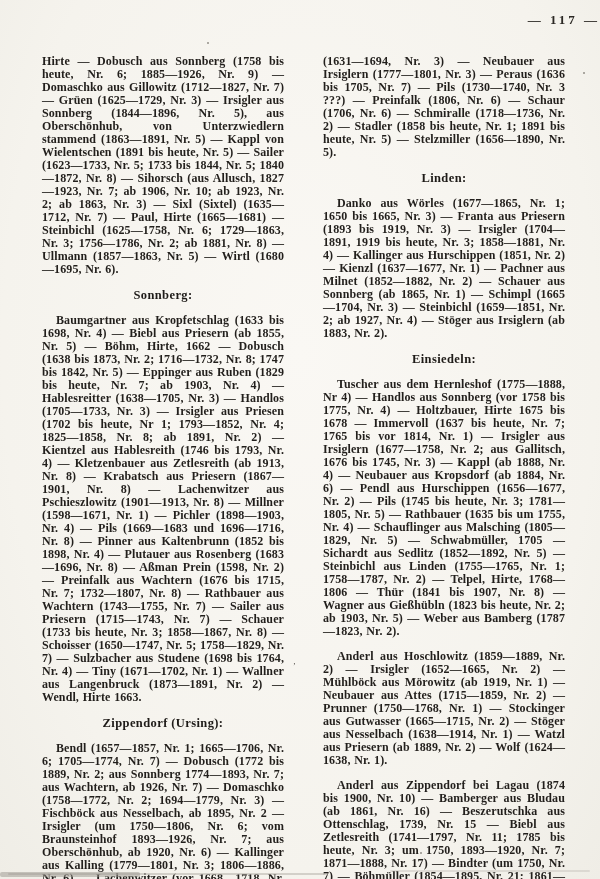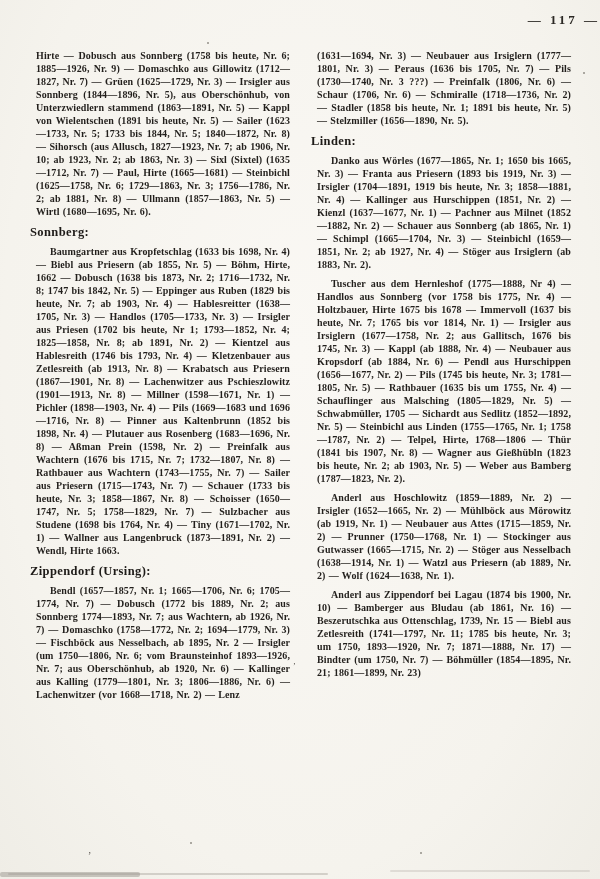--- a/index.html
+++ b/index.html
@@ -30,34 +30,34 @@
     display: flex;
     gap: 15px;
     padding: 15px 22px 0 30px;
   }
   .col {
     width: 266px;
     flex: 0 0 266px;
   }
 
   .col p {
-    margin: 6px;
-    font-size: 10px;
+    margin: 12px;
+    font-size: 12px;
     line-height: 13px;
     font-weight: 700;
     text-align: justify;
     word-spacing: 0.6px;
     letter-spacing: 0.1px;
     color: #221f1c;
   }
   .col p.indent { text-indent: 14px; }
 
   .col h3 {
     margin: 7px 0 4px 0;
-    text-align: left;
+    text-align: center;
     font-size: 12.5px;
     line-height: 14px;
     font-weight: 700;
     letter-spacing: 0.4px;
     color: #1e1b18;
   }
 
   
   .speck {
     position: absolute;
@@ -106,20 +106,21 @@
       <h3>Zippendorf (Ursing):</h3>
       <p class="indent">Bendl (1657—1857, Nr. 1; 1665—1706, Nr. 6; 1705—1774, Nr. 7) — Dobusch (1772 bis 1889, Nr. 2; aus Sonnberg 1774—1893, Nr. 7; aus Wachtern, ab 1926, Nr. 7) — Domaschko (1758—1772, Nr. 2; 1694—1779, Nr. 3) — Fischböck aus Nesselbach, ab 1895, Nr. 2 — Irsigler (um 1750—1806, Nr. 6; vom Braunsteinhof 1893—1926, Nr. 7; aus Oberschönhub, ab 1920, Nr. 6) — Kallinger aus Kalling (1779—1801, Nr. 3; 1806—1886, Nr. 6) — Lachenwitzer (vor 1668—1718, Nr. 2) — Lenz</p>
     </div>
 
     <div class="col">
       <p>(1631—1694, Nr. 3) — Neubauer aus Irsiglern (1777—1801, Nr. 3) — Peraus (1636 bis 1705, Nr. 7) — Pils (1730—1740, Nr. 3 ???) — Preinfalk (1806, Nr. 6) — Schaur (1706, Nr. 6) — Schmiralle (1718—1736, Nr. 2) — Stadler (1858 bis heute, Nr. 1; 1891 bis heute, Nr. 5) — Stelzmiller (1656—1890, Nr. 5).</p>
 
       <h3>Linden:</h3>
       <p class="indent">Danko aus Wörles (1677—1865, Nr. 1; 1650 bis 1665, Nr. 3) — Franta aus Priesern (1893 bis 1919, Nr. 3) — Irsigler (1704—1891, 1919 bis heute, Nr. 3; 1858—1881, Nr. 4) — Kallinger aus Hurschippen (1851, Nr. 2) — Kienzl (1637—1677, Nr. 1) — Pachner aus Milnet (1852—1882, Nr. 2) — Schauer aus Sonnberg (ab 1865, Nr. 1) — Schimpl (1665—1704, Nr. 3) — Steinbichl (1659—1851, Nr. 2; ab 1927, Nr. 4) — Stöger aus Irsiglern (ab 1883, Nr. 2).</p>
 
+      <h3>Einsiedeln:</h3>
       <p class="indent">Tuscher aus dem Hernleshof (1775—1888, Nr 4) — Handlos aus Sonnberg (vor 1758 bis 1775, Nr. 4) — Holtzbauer, Hirte 1675 bis 1678 — Immervoll (1637 bis heute, Nr. 7; 1765 bis vor 1814, Nr. 1) — Irsigler aus Irsiglern (1677—1758, Nr. 2; aus Gallitsch, 1676 bis 1745, Nr. 3) — Kappl (ab 1888, Nr. 4) — Neubauer aus Kropsdorf (ab 1884, Nr. 6) — Pendl aus Hurschippen (1656—1677, Nr. 2) — Pils (1745 bis heute, Nr. 3; 1781—1805, Nr. 5) — Rathbauer (1635 bis um 1755, Nr. 4) — Schauflinger aus Malsching (1805—1829, Nr. 5) — Schwabmüller, 1705 — Sichardt aus Sedlitz (1852—1892, Nr. 5) — Steinbichl aus Linden (1755—1765, Nr. 1; 1758—1787, Nr. 2) — Telpel, Hirte, 1768—1806 — Thür (1841 bis 1907, Nr. 8) — Wagner aus Gießhübln (1823 bis heute, Nr. 2; ab 1903, Nr. 5) — Weber aus Bamberg (1787—1823, Nr. 2).</p>
 
       <p class="indent">Anderl aus Hoschlowitz (1859—1889, Nr. 2) — Irsigler (1652—1665, Nr. 2) — Mühlböck aus Mörowitz (ab 1919, Nr. 1) — Neubauer aus Attes (1715—1859, Nr. 2) — Prunner (1750—1768, Nr. 1) — Stockinger aus Gutwasser (1665—1715, Nr. 2) — Stöger aus Nesselbach (1638—1914, Nr. 1) — Watzl aus Priesern (ab 1889, Nr. 2) — Wolf (1624—1638, Nr. 1).</p>
 
       <p class="indent">Anderl aus Zippendorf bei Lagau (1874 bis 1900, Nr. 10) — Bamberger aus Bludau (ab 1861, Nr. 16) — Beszerutschka aus Ottenschlag, 1739, Nr. 15 — Biebl aus Zetlesreith (1741—1797, Nr. 11; 1785 bis heute, Nr. 3; um 1750, 1893—1920, Nr. 7; 1871—1888, Nr. 17) — Bindter (um 1750, Nr. 7) — Böhmüller (1854—1895, Nr. 21; 1861—1899, Nr. 23)</p>
     </div>
 
   </div>
 
   <span class="speck" style="left:88px; top:845px;">‚</span>

